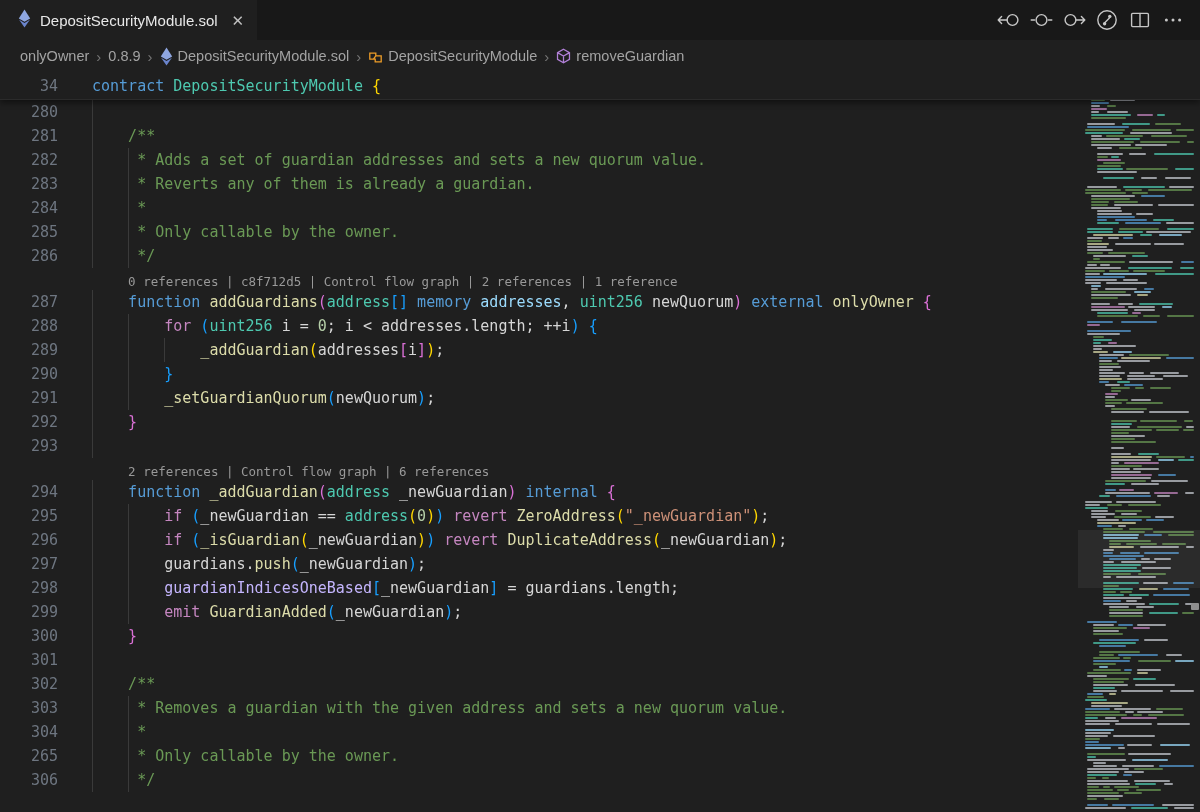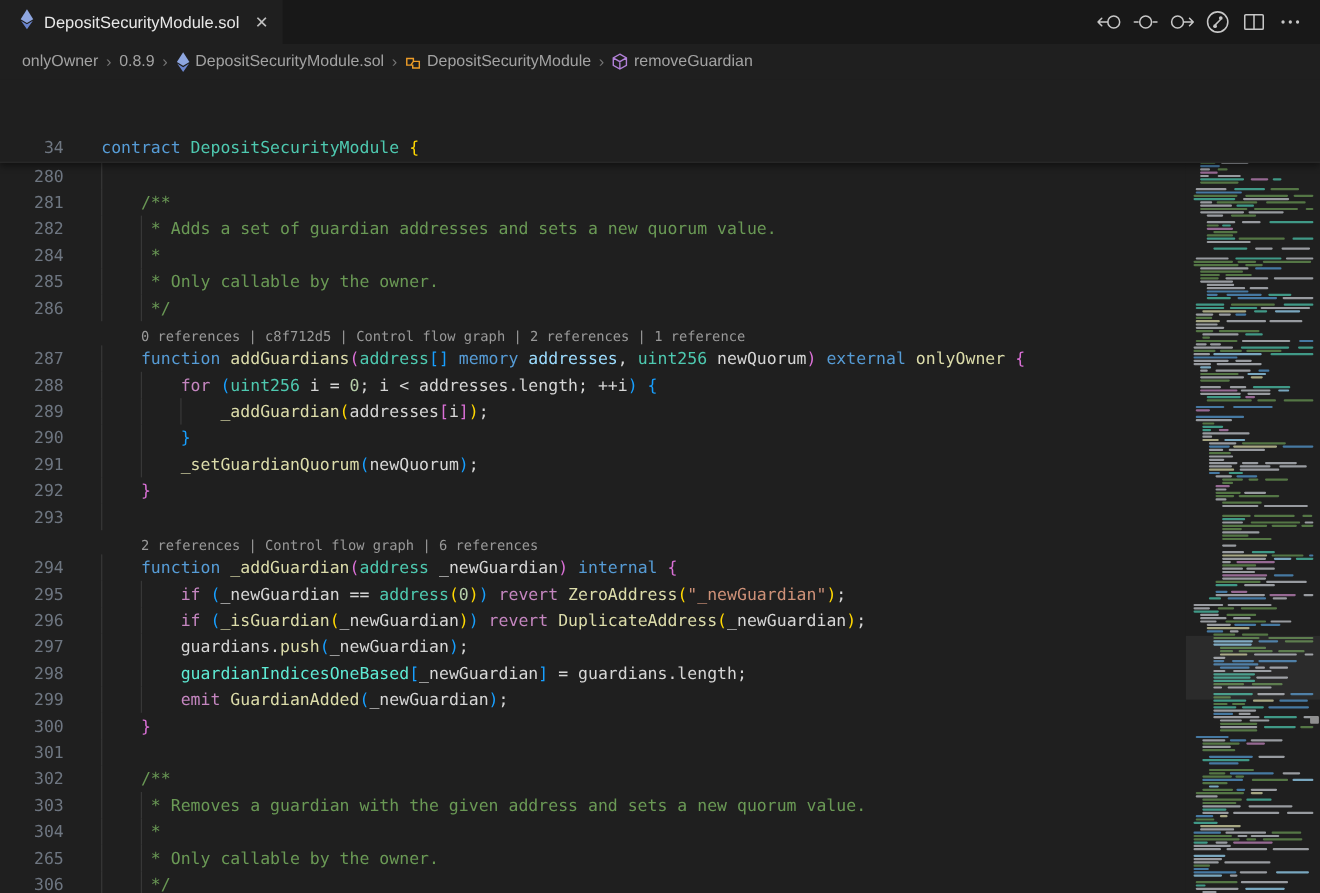--- a/index.html
+++ b/index.html
@@ -18,21 +18,21 @@
   .action-btn { width:26px; height:26px; display:flex; align-items:center; justify-content:center; border-radius:5px; cursor:pointer; }
   .action-btn svg { display:block; }
 
   
   .breadcrumbs { height:32px; background:#1f1f1f; display:flex; align-items:center; padding-left:20px; flex:0 0 auto; }
   .crumb { color:#a3a3a3; font-size:14.5px; display:flex; align-items:center; cursor:pointer; white-space:nowrap; }
   .crumb .bc-icon { margin-right:5px; display:flex; align-items:center; }
   .crumb-sep { color:#767676; font-size:15px; margin:0 7px; }
 
   
-  .editor { position:relative; flex:1; background:#1f1f1f; overflow:hidden;margin-top:48px; }
+  .editor { position:relative; flex:1; background:#1f1f1f; overflow:hidden; }
   .mono { font-family:"DejaVu Sans Mono", monospace; font-size:15px; }
 
   .sticky { height:28px; background:#1f1f1f; position:relative; z-index:5;
             box-shadow:0 3px 6px rgba(0,0,0,.45); border-bottom:1px solid #2b2b2b;
             display:flex; align-items:center; }
   .gutter-num { width:58px; text-align:right; color:#6e7681; font-family:"DejaVu Sans Mono", monospace; font-size:15px; flex:0 0 auto; }
   .sticky .code-text { position:absolute; left:92px; white-space:pre; }
 
   .lines { position:absolute; top:28px; left:0; right:122px; bottom:0; }
   .line { height:24px; position:relative; display:flex; align-items:center; cursor:text; }
@@ -163,20 +163,26 @@
           <span class="guide" style="left: 92px;"></span>
           <span class="code-text" style="left: 128.12px;"><span style="color: rgb(106, 153, 85);">/**</span></span>
         </div>
         <div class="line">
           <span class="gutter-num">282</span>
           <span class="guide" style="left: 92px;"></span>
           <span class="guide" style="left: 128.12px;"></span>
           <span class="code-text" style="left: 128.12px;"><span style="color: rgb(106, 153, 85);"> * Adds a set of guardian addresses and sets a new quorum value.</span></span>
         </div>
         <div class="line">
+          <span class="gutter-num">283</span>
+          <span class="guide" style="left: 92px;"></span>
+          <span class="guide" style="left: 128.12px;"></span>
+          <span class="code-text" style="left: 128.12px;"><span style="color: rgb(106, 153, 85);"> * Reverts any of them is already a guardian.</span></span>
+        </div>
+        <div class="line">
           <span class="gutter-num">284</span>
           <span class="guide" style="left: 92px;"></span>
           <span class="guide" style="left: 128.12px;"></span>
           <span class="code-text" style="left: 128.12px;"><span style="color: rgb(106, 153, 85);"> *</span></span>
         </div>
         <div class="line">
           <span class="gutter-num">285</span>
           <span class="guide" style="left: 92px;"></span>
           <span class="guide" style="left: 128.12px;"></span>
           <span class="code-text" style="left: 128.12px;"><span style="color: rgb(106, 153, 85);"> * Only callable by the owner.</span></span>
@@ -253,21 +259,21 @@
         <div class="line">
           <span class="gutter-num">297</span>
           <span class="guide" style="left: 92px;"></span>
           <span class="guide" style="left: 128.12px;"></span>
           <span class="code-text" style="left: 164.24px;"><span style="color: rgb(214, 214, 214);">guardians.</span><span style="color: rgb(220, 220, 170);">push</span><span style="color: rgb(23, 159, 255);">(</span><span style="color: rgb(214, 214, 214);">_newGuardian</span><span style="color: rgb(23, 159, 255);">)</span><span style="color: rgb(214, 214, 214);">;</span></span>
         </div>
         <div class="line">
           <span class="gutter-num">298</span>
           <span class="guide" style="left: 92px;"></span>
           <span class="guide" style="left: 128.12px;"></span>
-          <span class="code-text" style="left: 164.24px;"><span style="color: #5eead4;">guardianIndicesOneBased</span><span style="color: rgb(23, 159, 255);">[</span><span style="color: rgb(214, 214, 214);">_newGuardian</span><span style="color: rgb(23, 159, 255);">]</span><span style="color: rgb(214, 214, 214);"> = guardians.length;</span></span>
+          <span class="code-text" style="left: 164.24px;"><span style="color: #c4b5fd;">guardianIndicesOneBased</span><span style="color: rgb(23, 159, 255);">[</span><span style="color: rgb(214, 214, 214);">_newGuardian</span><span style="color: rgb(23, 159, 255);">]</span><span style="color: rgb(214, 214, 214);"> = guardians.length;</span></span>
         </div>
         <div class="line">
           <span class="gutter-num">299</span>
           <span class="guide" style="left: 92px;"></span>
           <span class="guide" style="left: 128.12px;"></span>
           <span class="code-text" style="left: 164.24px;"><span style="color: rgb(197, 134, 192);">emit</span><span style="color: rgb(220, 220, 170);"> GuardianAdded</span><span style="color: rgb(23, 159, 255);">(</span><span style="color: rgb(214, 214, 214);">_newGuardian</span><span style="color: rgb(23, 159, 255);">)</span><span style="color: rgb(214, 214, 214);">;</span></span>
         </div>
         <div class="line">
           <span class="gutter-num">300</span>
           <span class="guide" style="left: 92px;"></span>

